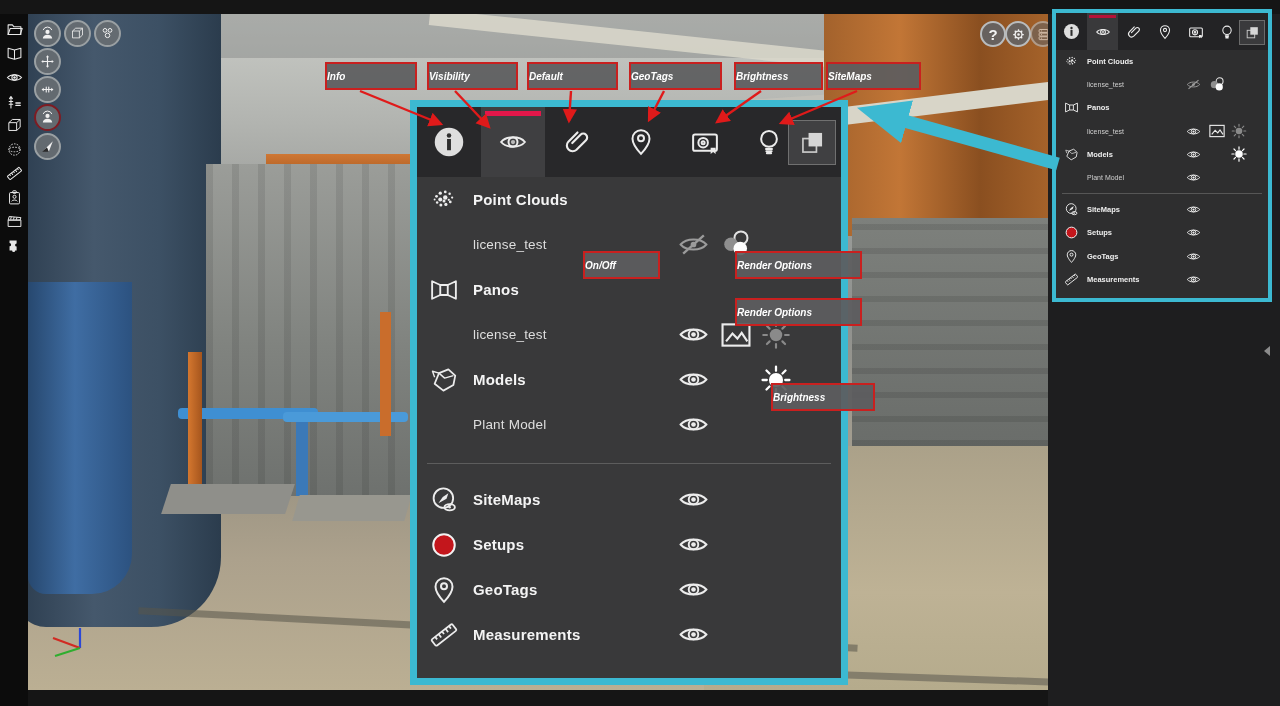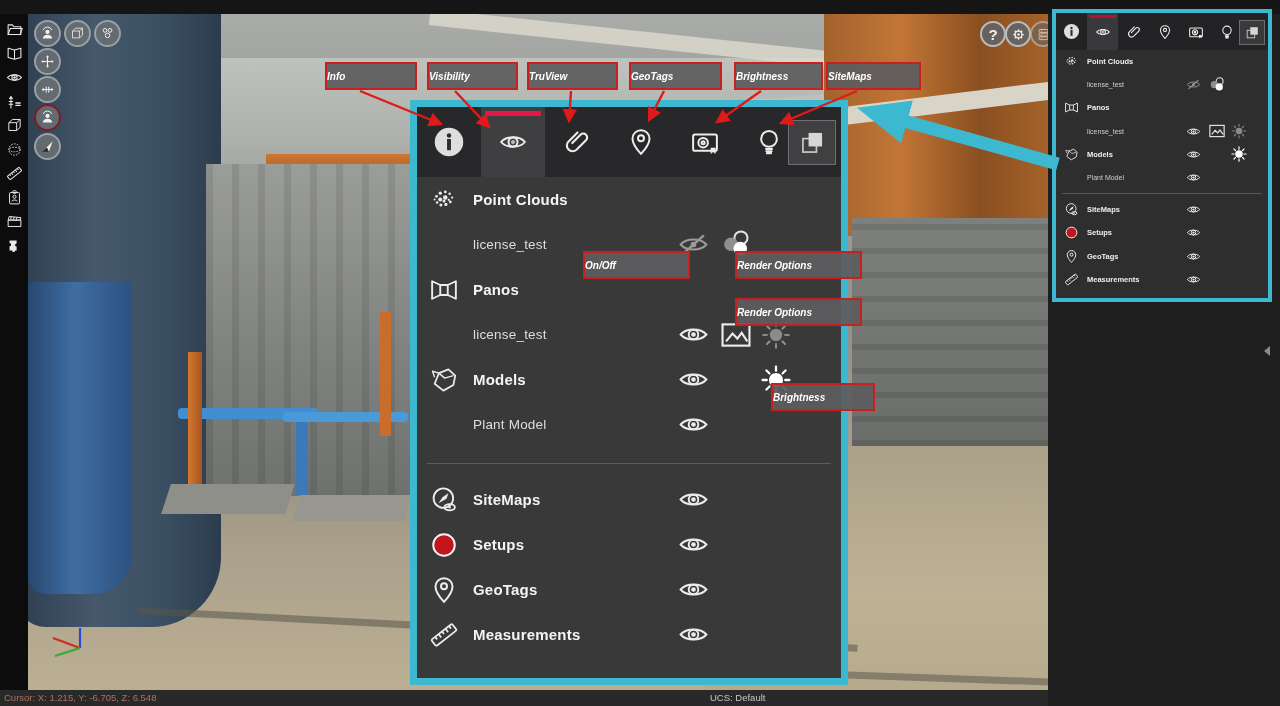--- a/index.html
+++ b/index.html
@@ -873,24 +873,20 @@
                 <circle cx="12" cy="12" r="1.8" fill="#ececec" stroke="none"></circle>
               </svg>
             </span>
           </span>
           <span class="mp-extras"></span>
         </div>
     </div>
   </div>
 
 
-  <div class="statusbar">
-    <span class="sb-cursor">Cursor: X: 1.215, Y: -6.705, Z: 6.548</span>
-    <span class="sb-ucs">UCS: Default</span>
-  </div>
 
   <svg id="arrows">
     <defs>
       <marker id="ra" markerWidth="7" markerHeight="7" refX="5" refY="3" orient="auto">
         <path d="M0 0 L6 3 L0 6 Z" fill="#e01a1a"></path>
       </marker>
       <marker id="ca" markerWidth="4" markerHeight="3.4" refX="2.8" refY="1.7" orient="auto">
         <path d="M0 0 L4 1.7 L0 3.4 Z" fill="#3cb9d1"></path>
       </marker>
     </defs>
@@ -898,22 +894,22 @@
     <line x1="360" y1="91" x2="441" y2="124" stroke="#e01a1a" stroke-width="2.4" marker-end="url(#ra)"></line>
     <line x1="455" y1="91" x2="489" y2="127" stroke="#e01a1a" stroke-width="2.4" marker-end="url(#ra)"></line>
     <line x1="571" y1="91" x2="569" y2="121" stroke="#e01a1a" stroke-width="2.4" marker-end="url(#ra)"></line>
     <line x1="664" y1="91" x2="649" y2="120" stroke="#e01a1a" stroke-width="2.4" marker-end="url(#ra)"></line>
     <line x1="761" y1="91" x2="717" y2="122" stroke="#e01a1a" stroke-width="2.4" marker-end="url(#ra)"></line>
     <line x1="857" y1="91" x2="781" y2="123" stroke="#e01a1a" stroke-width="2.4" marker-end="url(#ra)"></line>
   </svg>
 
   <div class="co" style="left:325px;top:62px;width:92px">Info</div>
   <div class="co" style="left:427px;top:62px;width:91px">Visibility</div>
-  <div class="co" style="left:527px;top:62px;width:91px">TruView</div>
+  <div class="co" style="left:527px;top:62px;width:91px">Default</div>
   <div class="co" style="left:629px;top:62px;width:93px">GeoTags</div>
   <div class="co" style="left:734px;top:62px;width:89px">Brightness</div>
   <div class="co" style="left:826px;top:62px;width:95px">SiteMaps</div>
-  <div class="co" style="left:583px;top:251px;width:107px">On/Off</div>
+  <div class="co" style="left:583px;top:251px;width:77px">On/Off</div>
   <div class="co" style="left:735px;top:251px;width:127px">Render Options</div>
   <div class="co" style="left:735px;top:298px;width:127px">Render Options</div>
   <div class="co" style="left:771px;top:383px;width:104px">Brightness</div>
 
 </div>
 
 </body></html>

